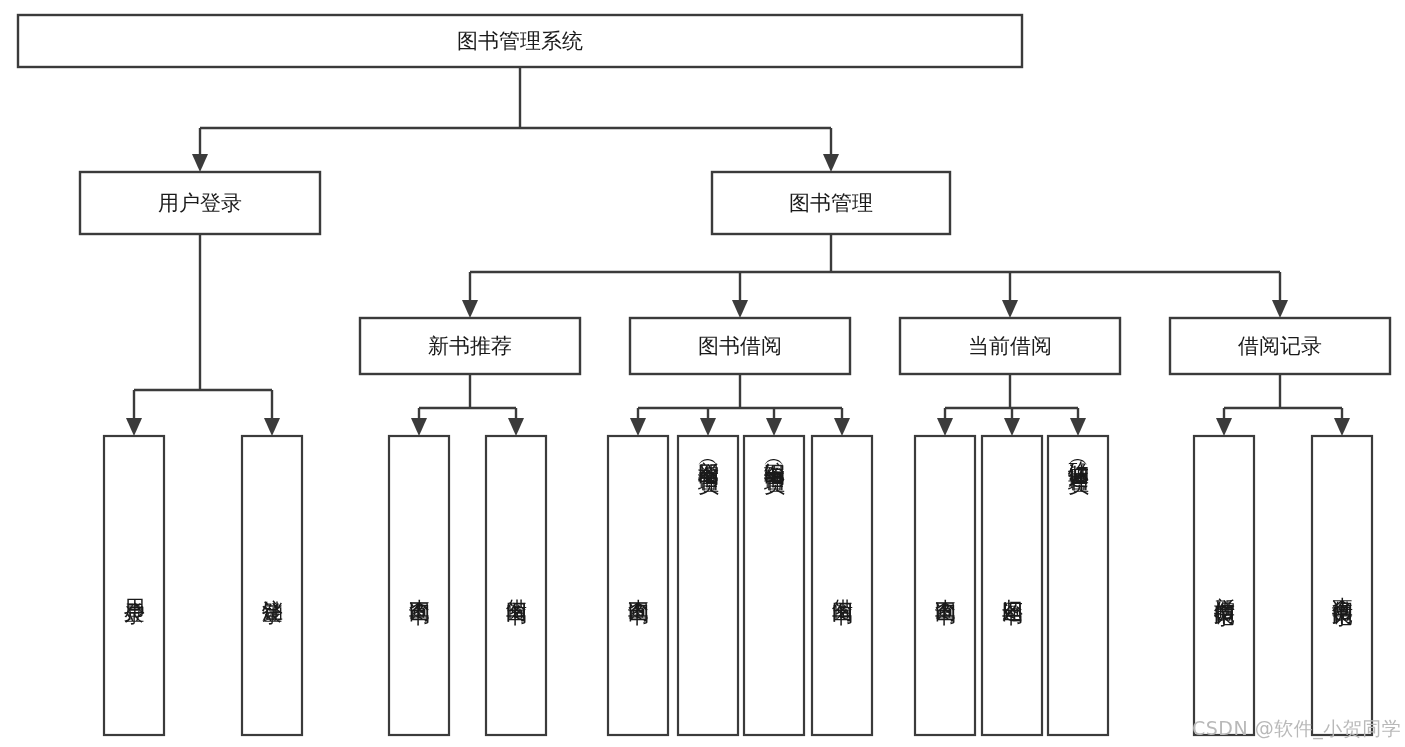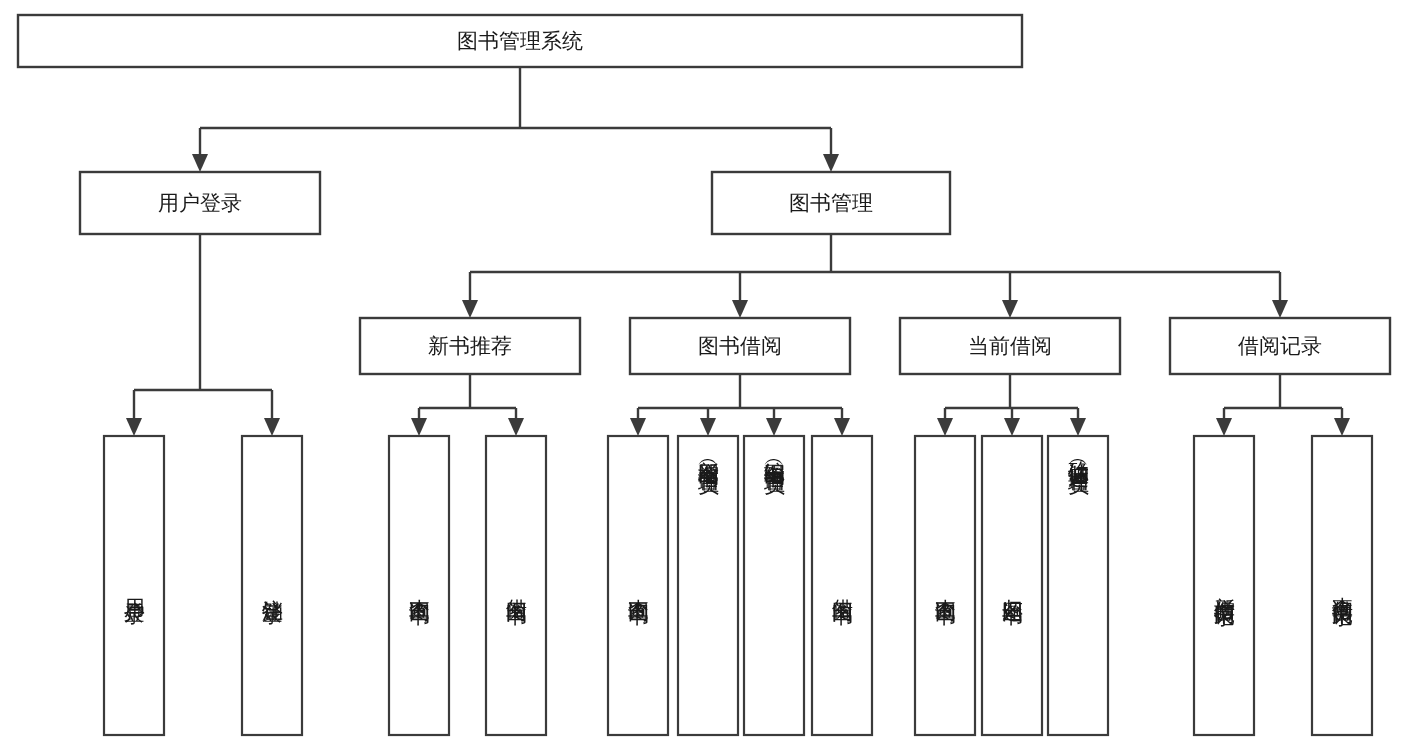--- a/index.html
+++ b/index.html
@@ -222,14 +222,15 @@
       <div class="vlabel top-align" style="left: 680px; top: 444px; width: 56px; height: 287px;">新增图书（管理员）</div>
       <div class="vlabel top-align" style="left: 746px; top: 444px; width: 56px; height: 287px;">编辑图书（管理员）</div>
       <div class="vlabel" style="left: 814px; top: 438px; width: 56px; height: 295px;">借阅图书</div>
       <div class="vlabel" style="left: 917px; top: 438px; width: 56px; height: 295px;">查询图书</div>
       <div class="vlabel" style="left: 984px; top: 438px; width: 56px; height: 295px;">归还图书</div>
       <div class="vlabel top-align" style="left: 1050px; top: 444px; width: 56px; height: 287px;">确认归还（管理员）</div>
       <div class="vlabel" style="left: 1196px; top: 438px; width: 56px; height: 295px;">新增借阅记录</div>
       <div class="vlabel" style="left: 1314px; top: 438px; width: 56px; height: 295px;">查询借阅记录</div>
     </div>
 
+  <div class="watermark" style="left: 1192px; top: 716px;">CSDN @软件_小贺同学</div>
 
 </div>
 
 </body></html>

